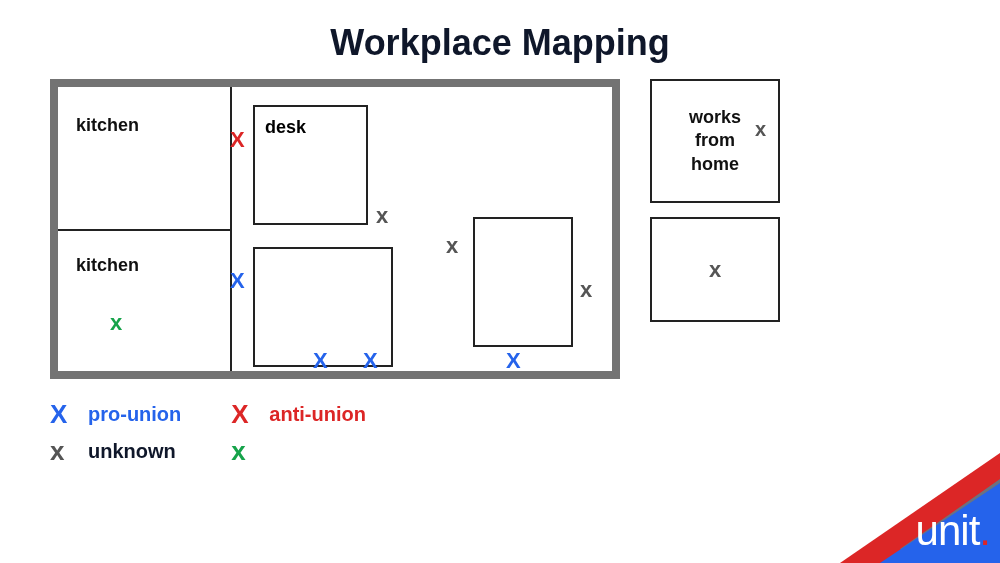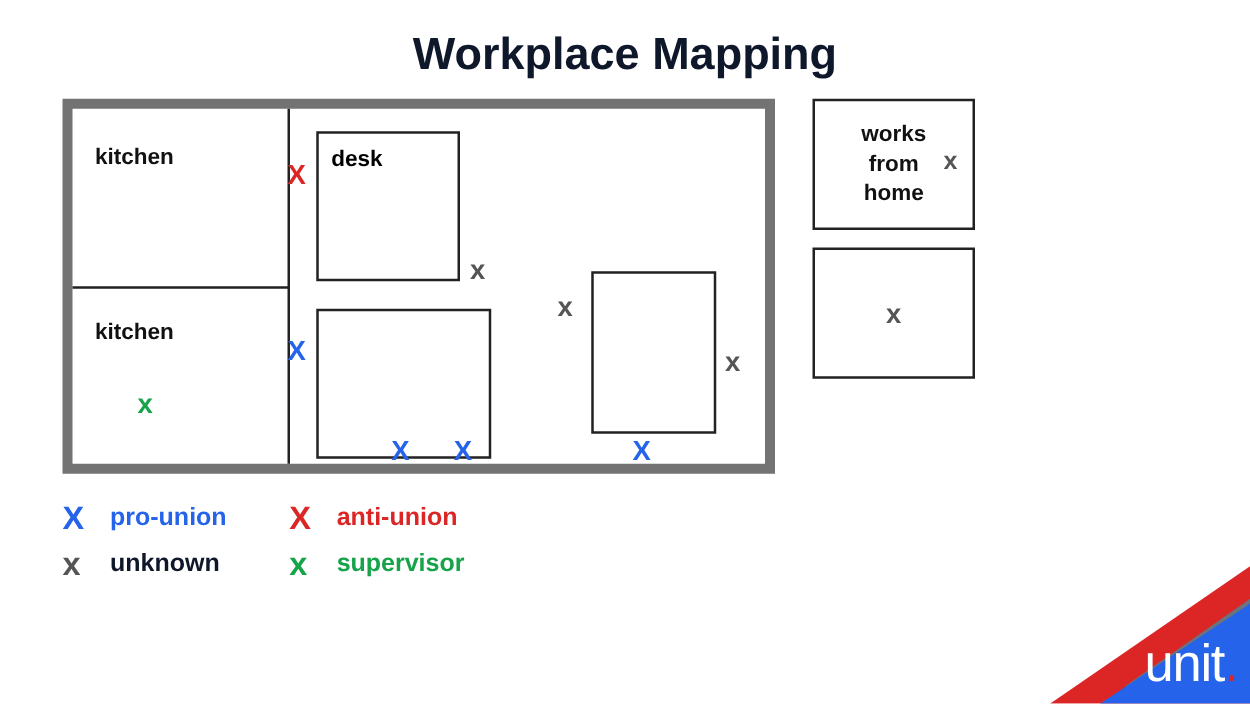--- a/index.html
+++ b/index.html
@@ -97,21 +97,21 @@
     .side-box {
       border: 2px solid #222;
       width: 130px;
       position: relative;
       display: flex;
       align-items: center;
       justify-content: center;
     }
 
     .side-box-top {
-      height: 105px;
+      height: 124px;
     }
 
     .side-box-bottom {
       height: 105px;
     }
 
     .side-box-label {
       font-size: 18px;
       font-weight: bold;
       color: #111;
@@ -282,21 +282,20 @@
     </div>
   </div>
 
   <div class="legend-col">
     <div class="legend-item">
       <span class="legend-x marker-red">X</span>
       <span class="legend-text marker-red">anti-union</span>
     </div>
     <div class="legend-item">
       <span class="legend-x marker-green">x</span>
-      <span class="legend-text marker-green">supervisor</span>
     </div>
   </div>
 
 </div>
 
 <div class="corner-logo">
   <div class="corner-red"></div>
   <div class="corner-gray"></div>
   <div class="corner-blue"></div>
   <span class="unit-text">unit<span class="unit-dot">.</span></span>

